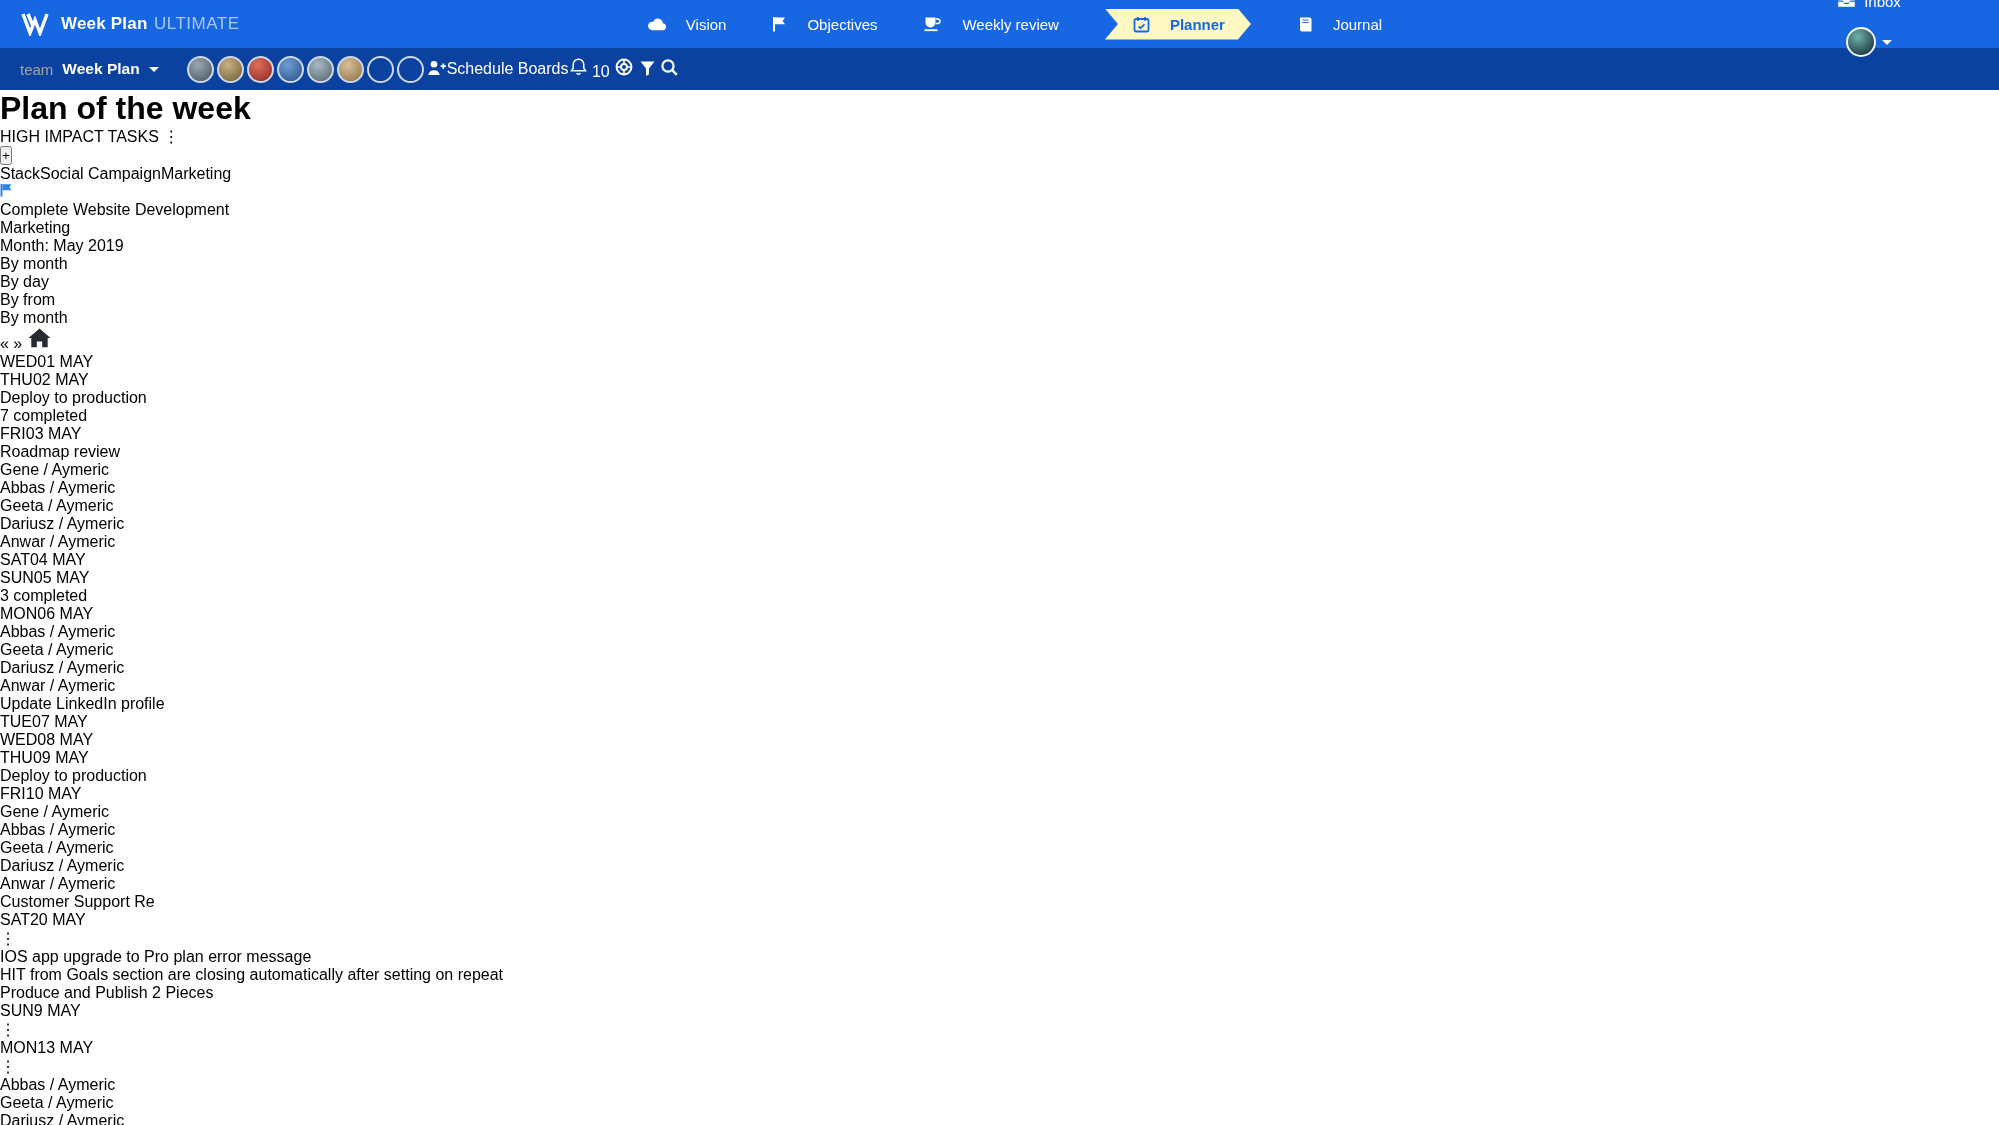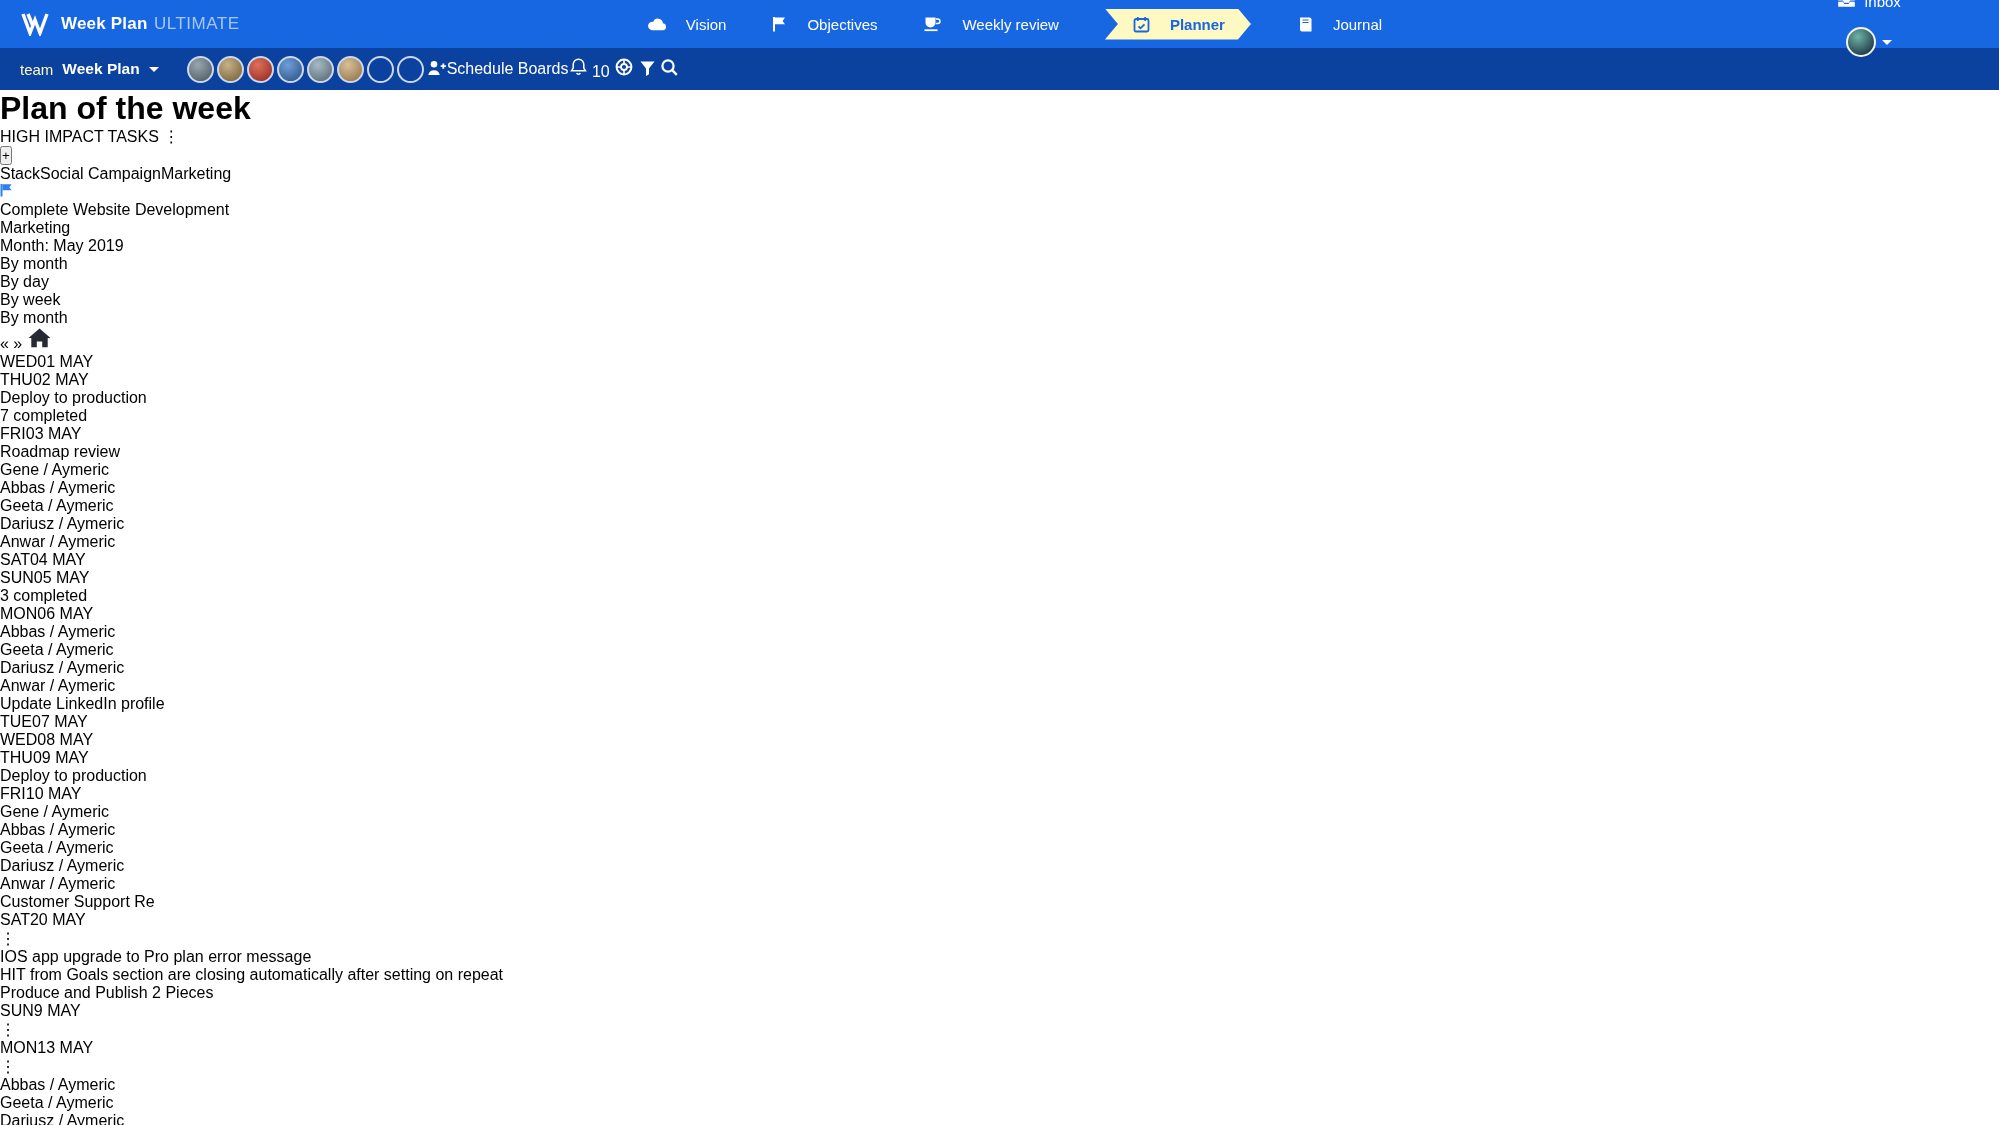--- a/index.html
+++ b/index.html
@@ -23,21 +23,21 @@
   .user-chip { display:flex; align-items:center; gap:6px; }
   .user-avatar { width:30px; height:30px; border-radius:50%; border:2px solid #f2f2f2;
     background:radial-gradient(circle at 38% 30%, #6fb3a8, #24424e 75%); }
   .caret-down { width:0; height:0; border-left:5px solid transparent; border-right:5px solid transparent;
     border-top:5px solid #fff; display:inline-block; }
 
   
   .teambar { height:42px; background:#0c429f; display:flex; align-items:center;
     padding:0 20px; color:#fff; position:relative; z-index:40; }
   .team-left { display:flex; align-items:center; gap:9px; }
-  .team-label { color:#fef9c3; font-size:15px; }
+  .team-label { color:#a3a3a3; font-size:15px; }
   .team-name { font-size:15.5px; font-weight:700; }
   .avatars { display:flex; align-items:center; margin-left:28px; }
   .avatar { width:27px; height:27px; border-radius:50%; border:2px solid #ccd8ea; margin-right:3px; }
   .av-0{background:radial-gradient(circle at 38% 30%, #9aa6b0,#46525c);}
   .av-1{background:radial-gradient(circle at 38% 30%, #c9b185,#6e5a33);}
   .av-2{background:radial-gradient(circle at 38% 30%, #e0705c,#8c2420);}
   .av-3{background:radial-gradient(circle at 38% 30%, #6f9fd8,#274e80);}
   .av-4{background:radial-gradient(circle at 38% 30%, #a8bac4,#4f616b);}
   .av-5{background:radial-gradient(circle at 38% 30%, #d8c09a,#8a6c42);}
   .av-6{background:radial-gradient(circle at 38% 30%, #9c7d62,#4c3category:#4c3424;} .av-6{background:radial-gradient(circle at 38% 30%, #9c7d62,#4c3424);}
@@ -313,21 +313,21 @@
     <div class="month-title">
       <span>Month: May 2019</span>
       <span class="chev"></span>
     </div>
     <div class="view-selector">
       <span>By month</span>
       <span class="chev"></span>
     </div>
     <div class="view-menu">
         <div class="view-menu-item">By day</div>
-        <div class="view-menu-item">By week</div>
+        <div class="view-menu-item">By from</div>
         <div class="view-menu-item">By month</div>
       </div>
 
     <span class="nav-arrow nav-prev">«</span>
     <span class="nav-arrow nav-next">»</span>
     <span class="home-btn">
       <svg width="25" height="22" viewBox="0 0 25 22">
           <path d="M1.5 11 12.5 1.5 23.5 11h-2.8v9.2h-5.5v-5.6h-5.4v5.6H4.3V11z" fill="#262b33"></path>
         </svg>
     </span>

